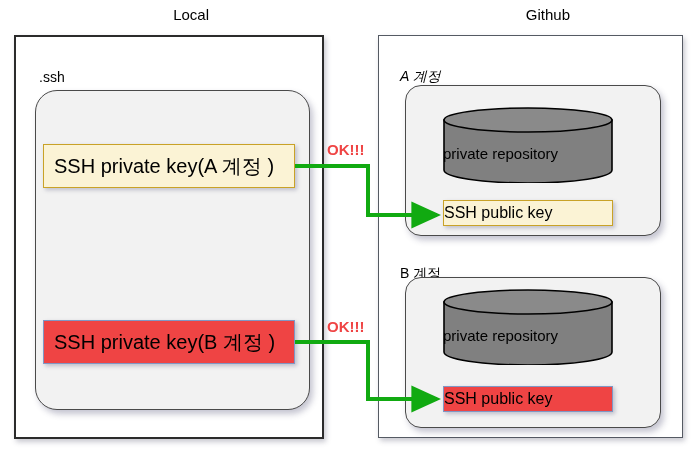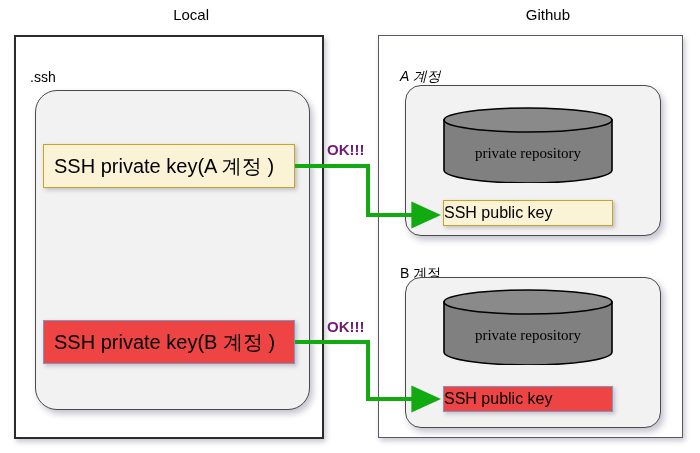--- a/index.html
+++ b/index.html
@@ -84,55 +84,54 @@
   .keybox.pub   { font-size: 16px; }
 
   
   .cylinder {
     position: absolute;
   }
   .cyl-svg { display: block; }
   .cyl-label {
     position: absolute;
     left: 0; right: 0;
-    text-align: center;
+    text-align: left;
     font-size: 15px;
     color: #000000;
     pointer-events: none;
-    font-family: Liberation Serif, serif;
   }
 
   
   .arrow-layer {
     position: absolute;
     left: 0; top: 0;
     width: 700px;
     height: 453px;
     pointer-events: none;
   }
   .ok-label {
     position: absolute;
     font-size: 15px;
     font-weight: bold;
-    color: #701a75;
+    color: #ef4444;
     white-space: nowrap;
     text-shadow: 0 0 2px #ffffff;
   }
 </style>
 </head>
 <body>
 
 <div id="canvas">
 
   <div class="col-title" style="left:139px; top:6px; width:70px;">Local</div>
   <div class="col-title" style="left:496px; top:6px; width:74px;">Github</div>
 
   <div class="panel" style="left:14px; top:35px; width:310px; height:404px;"></div>
 
-  <div class="group-label" style="left:30px; top:69px;text-align:center;">.ssh</div>
+  <div class="group-label" style="left:39px; top:69px;text-align:center;">.ssh</div>
 
   <div class="rounded-box" style="left:35px; top:90px; width:275px; height:320px;"></div>
 
   <div class="keybox yellow left" style="left:43px; top:144px; width:252px; height:44px;">
     <span>SSH  private key(A 계정 )</span>
   </div>
 
   <div class="keybox blue left" style="left:43px; top:320px; width:252px; height:44px;">
     <span>SSH  private key(B 계정 )</span>
   </div>

